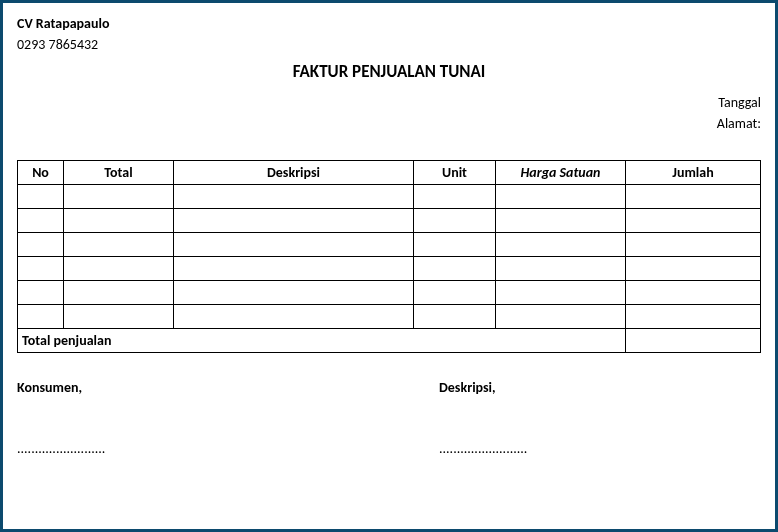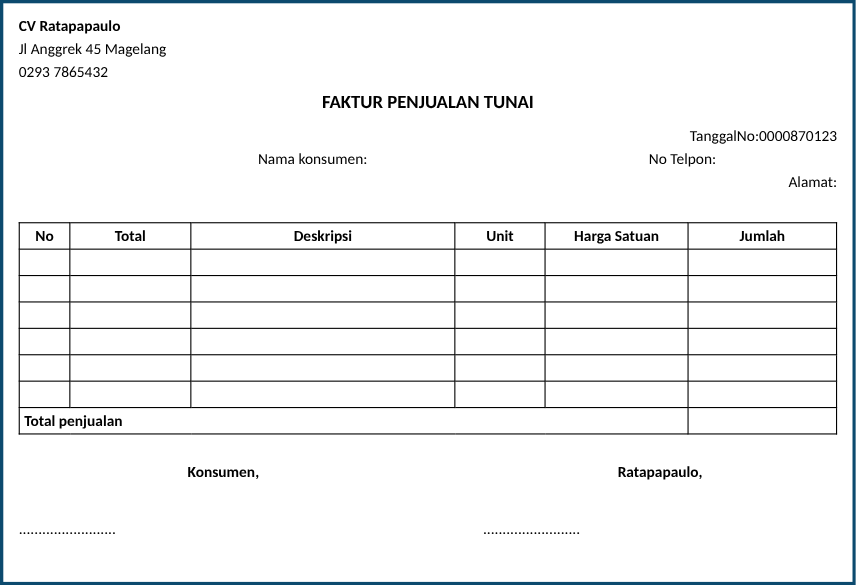--- a/index.html
+++ b/index.html
@@ -47,58 +47,49 @@
       vertical-align: middle;
     }
     .invoice-table th {
       font-weight: bold;
       text-align: center;
     }
     .col-no { width: 46px; }
     .col-kode { width: 110px; }
     .col-desc { width: 240px; }
     .col-unit { width: 82px; }
-    .col-harga { width: 130px; }
+    .col-harga { width: 130px; font-style: italic; }
     .total-label {
       font-weight: bold;
       text-align: left;
       padding-left: 6px;
     }
     .signatures {
       display: flex;
       margin-top: 26px;
     }
     .sig-block { width: 50%; }
-    .sig-block .label { font-weight: bold; margin-bottom: 34px; text-align: center; }
+    .sig-block .label { font-weight: bold; margin-bottom: 44px; }
     .sig-right { padding-left: 50px; }
     .dots { letter-spacing: 0; }
   </style>
 </head>
 <body>
 
 <div class="page">
 
   <div class="company-info">
     <div class="company-name">CV Ratapapaulo</div>
-    <div>Jl Anggrek 45 Magelang</div>
     <div>0293 7865432</div>
   </div>
 
   <div class="doc-title">FAKTUR PENJUALAN TUNAI</div>
 
   <div class="meta-row">
     <div class="meta-left">Tanggal</div>
-    <div class="meta-right">
-      <span>No:</span><span>0000870123</span>
-    </div>
-  </div>
-  <div class="meta-row">
-    <div class="meta-left">Nama konsumen:</div>
-    <div class="meta-mid">No Telpon:</div>
-    <div style="width:110px;"></div>
   </div>
   <div class="meta-row">
     <div class="meta-left">Alamat:</div>
   </div>
 
   <table class="invoice-table">
     <thead>
       <tr>
         <th class="col-no">No</th>
         <th class="col-kode">Total</th>
@@ -163,18 +154,18 @@
       </tr>
     </tbody>
   </table>
 
   <div class="signatures">
     <div class="sig-block">
       <div class="label">Konsumen,</div>
       <div class="dots">.........................</div>
     </div>
     <div class="sig-block sig-right">
-      <div class="label">Ratapapaulo,</div>
+      <div class="label">Deskripsi,</div>
       <div class="dots">.........................</div>
     </div>
   </div>
 
 </div>
 
 </body></html>

